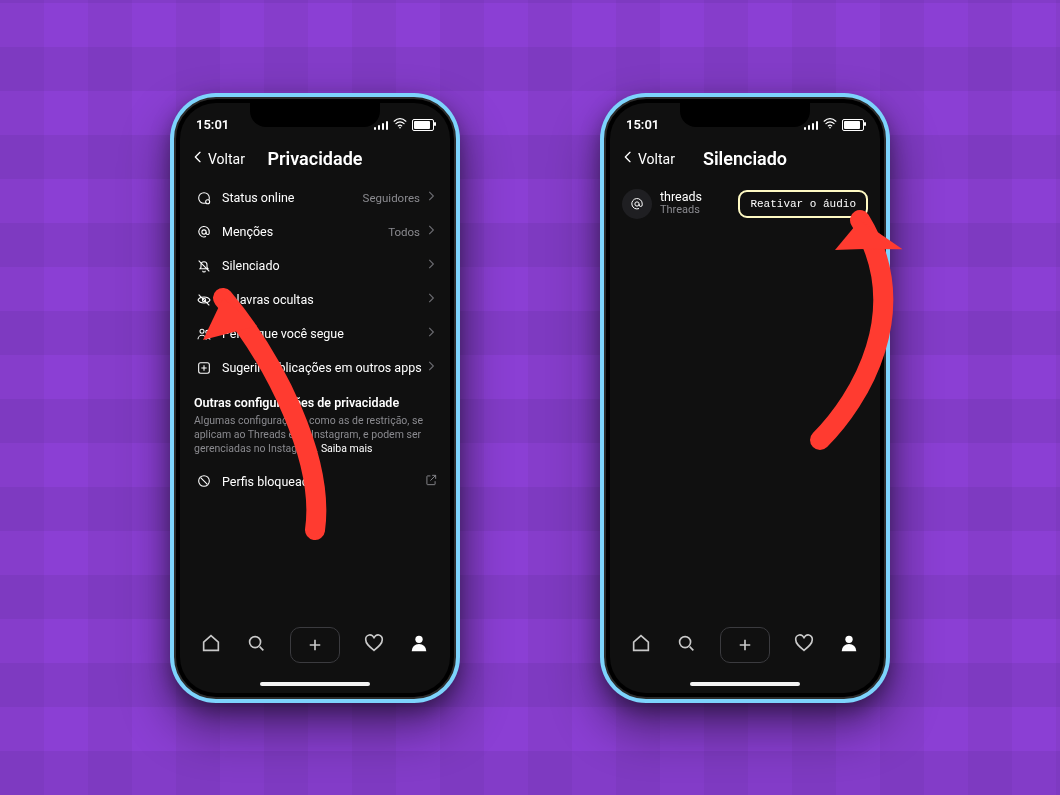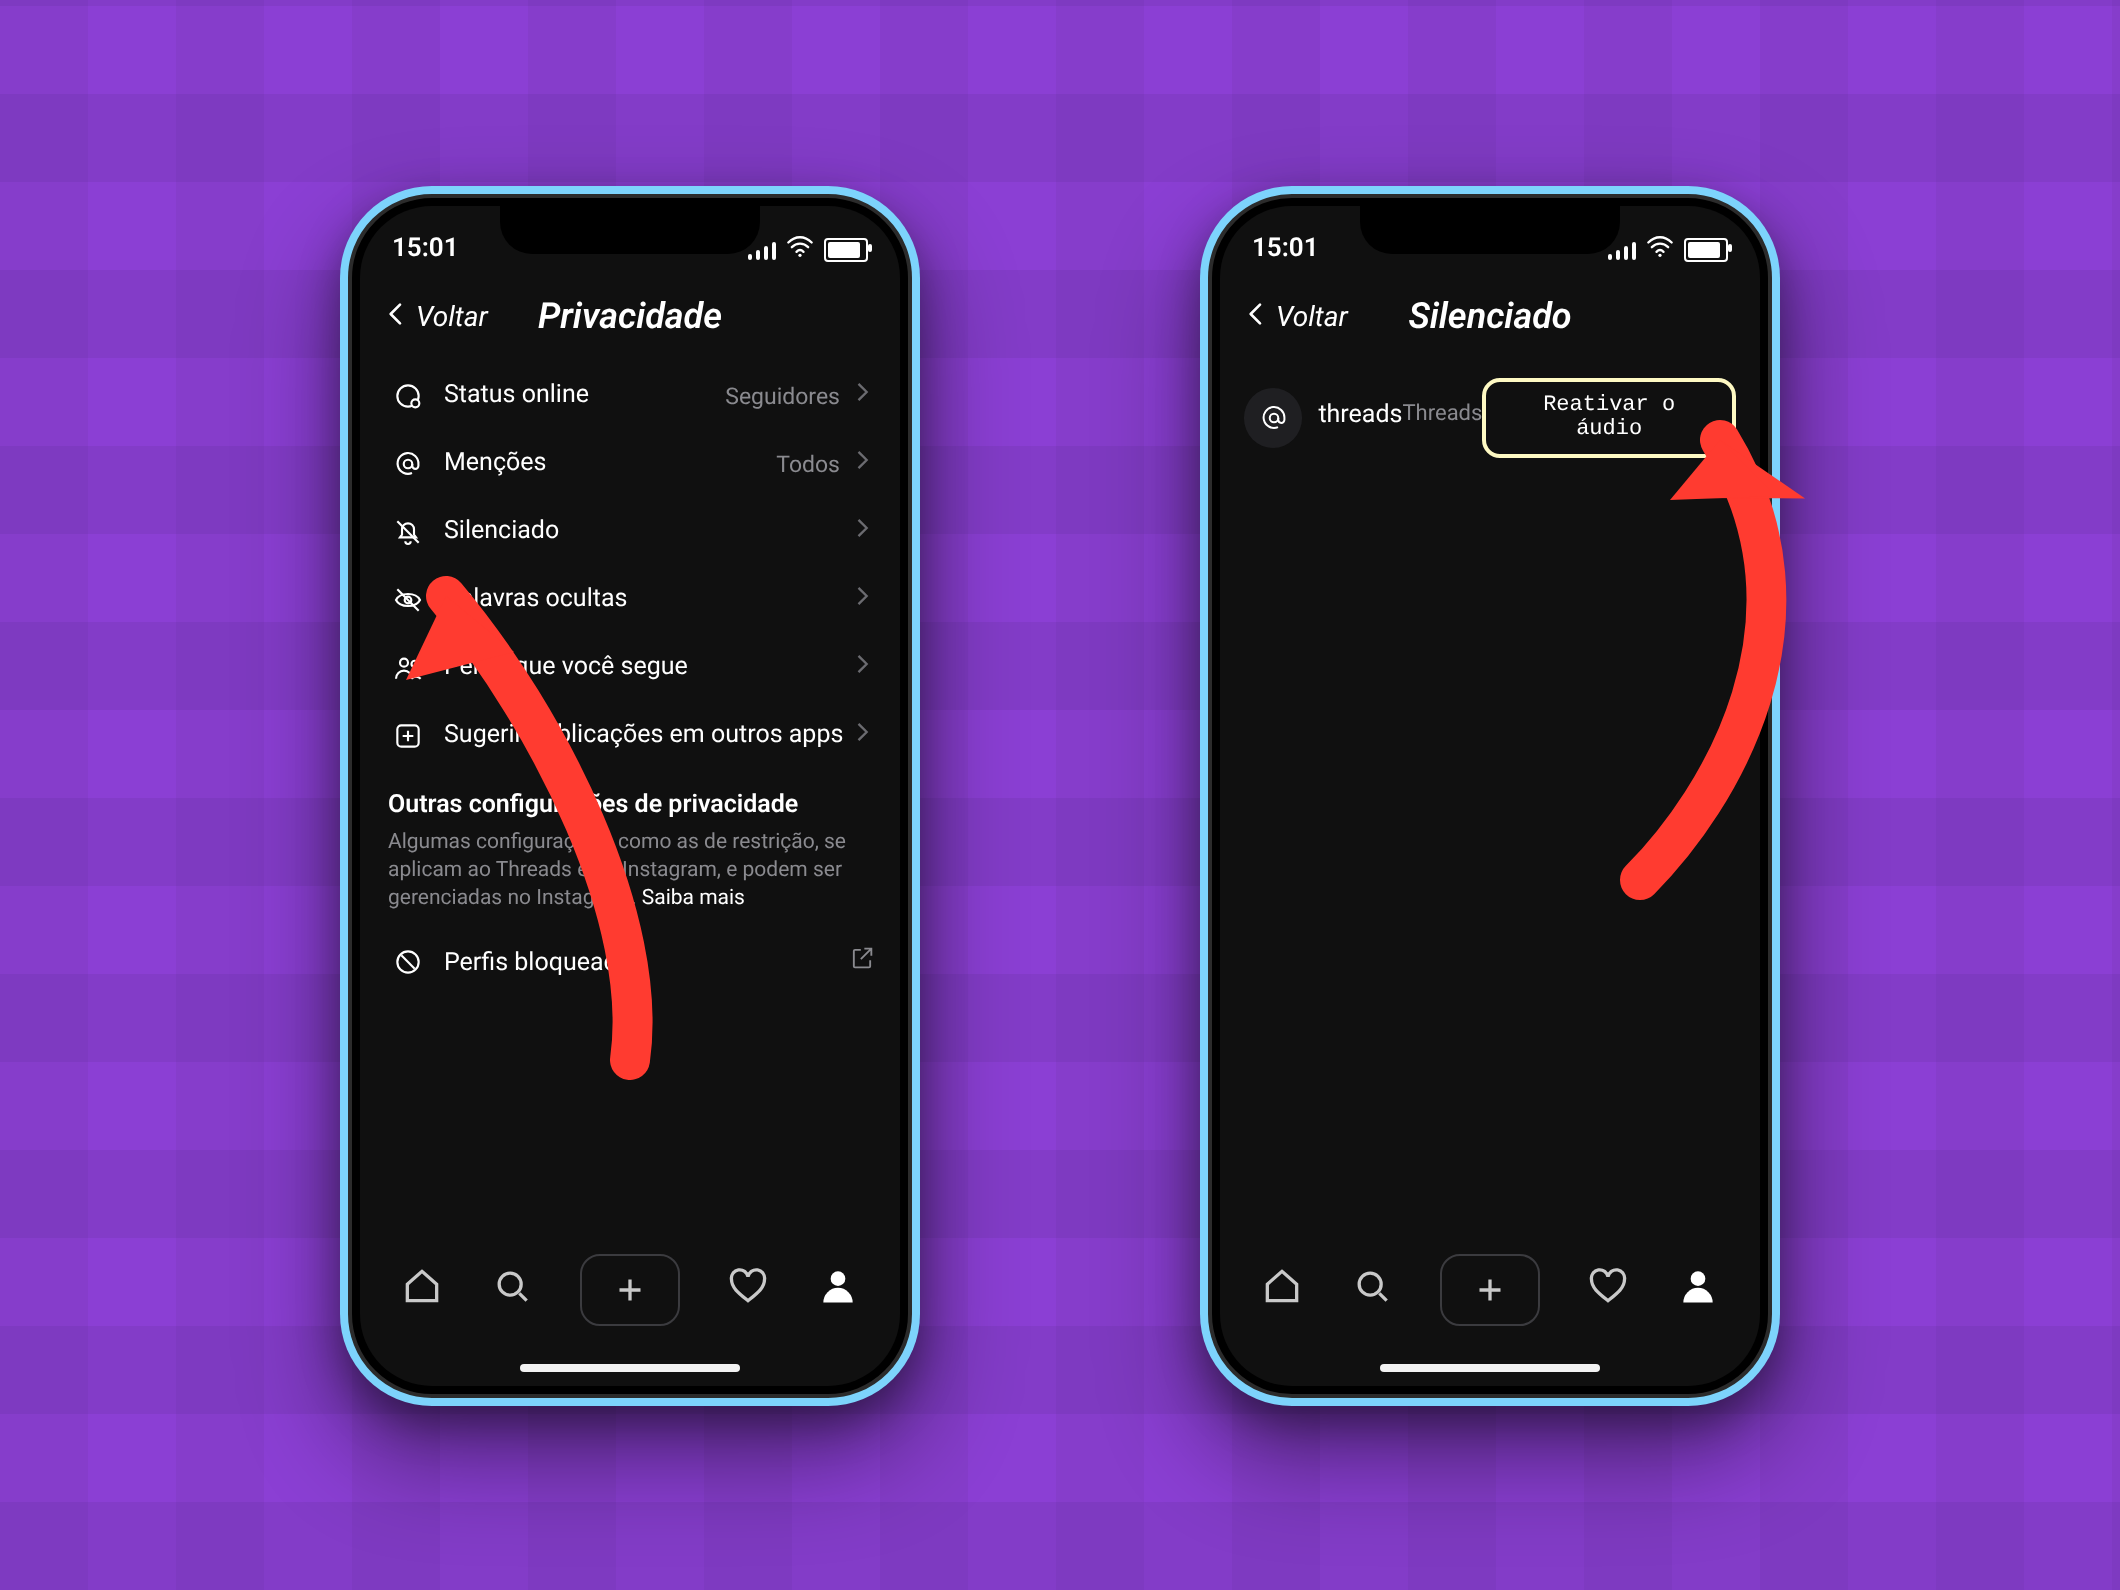--- a/index.html
+++ b/index.html
@@ -20,21 +20,21 @@
 .statusbar .right{display:flex;align-items:center;gap:5px;}
 .sig{display:inline-flex;align-items:flex-end;gap:1.5px;height:10px;}
 .sig span{width:2.5px;background:#fff;border-radius:1px;}
 .sig span:nth-child(1){height:3px}.sig span:nth-child(2){height:5px}.sig span:nth-child(3){height:7px}.sig span:nth-child(4){height:9px}
 .wifi-ic,.batt-ic{display:inline-block}
 .batt{display:inline-flex;align-items:center;}
 .batt .body{width:20px;height:10px;border:1px solid #fff;border-radius:2px;position:relative;}
 .batt .body::after{content:"";position:absolute;right:-3px;top:2px;width:2px;height:4px;background:#fff;border-radius:1px;}
 .batt .fill{position:absolute;left:1px;top:1px;bottom:1px;width:78%;background:#fff;border-radius:1px;}
 
-.navrow{position:relative;display:flex;align-items:center;height:40px;padding:0 10px;font-style:italic;}
+.navrow{position:relative;display:flex;align-items:center;height:40px;padding:0 10px;}
 .back{display:flex;align-items:center;gap:2px;font-size:14px;color:#fff;}
 .back svg{width:16px;height:16px;}
 .title{position:absolute;left:0;right:0;text-align:center;font-size:18px;font-weight:600;pointer-events:none;}
 
 .content{padding:2px 12px 0;}
 .row{display:flex;align-items:center;height:34px;font-size:12.5px;color:#fff;}
 .row .icon{width:24px;display:flex;align-items:center;justify-content:center;color:#fff;}
 .row .icon svg{width:16px;height:16px;stroke:#fff;fill:none;stroke-width:1.6;}
 .row .lbl{flex:1;padding-left:6px;white-space:nowrap;}
 .row .val{color:#8a8a8f;font-size:11.5px;margin-right:4px;}
@@ -50,21 +50,21 @@
 
 .tabbar{position:absolute;bottom:24px;left:0;right:0;height:48px;display:flex;align-items:center;justify-content:space-around;padding:0 8px;}
 .tabbar .tbtn svg{width:22px;height:22px;stroke:#c9c9c9;fill:none;stroke-width:1.8;}
 .tabbar .tbtn.active svg{stroke:#fff;fill:#fff;}
 .tabbar .plus{width:48px;height:34px;border-radius:10px;border:1px solid #3b3b3f;display:flex;align-items:center;justify-content:center;}
 .tabbar .plus svg{width:18px;height:18px;stroke:#c9c9c9;stroke-width:2.2;}
 
 .muted-item{display:flex;align-items:center;padding:8px 0;}
 .avatar{width:30px;height:30px;border-radius:50%;background:#1f1f22;display:flex;align-items:center;justify-content:center;margin-right:8px;}
 .avatar svg{width:16px;height:16px;stroke:#fff;fill:none;stroke-width:1.5;}
-.muted-names{flex:1;display:flex;flex-direction:row;line-height:1.15;}
+.muted-names{flex:1;display:flex;flex-direction:column;line-height:1.15;}
 .muted-names .u{font-size:12.5px;}
 .muted-names .d{font-size:11px;color:#8a8a8f;}
 .pillbtn{font-size:11px;color:#fff;border:2px solid #fef9c3;border-radius:9px;padding:6px 10px;background:transparent;font-family:Liberation Mono, monospace;}
 
 .arrow-anno{position:absolute;pointer-events:none;}
 </style>
 </head>
 <body>
 
 <div class="stage">

